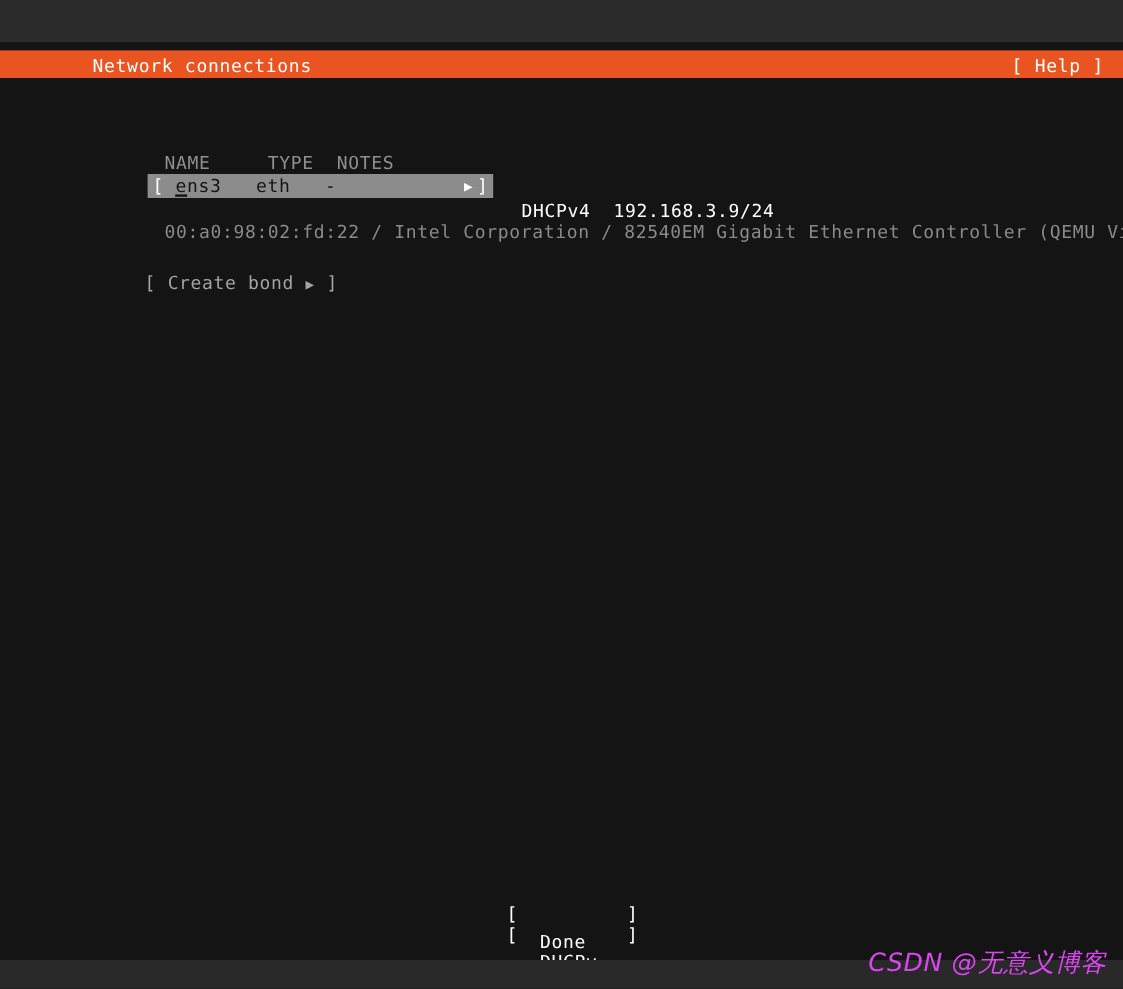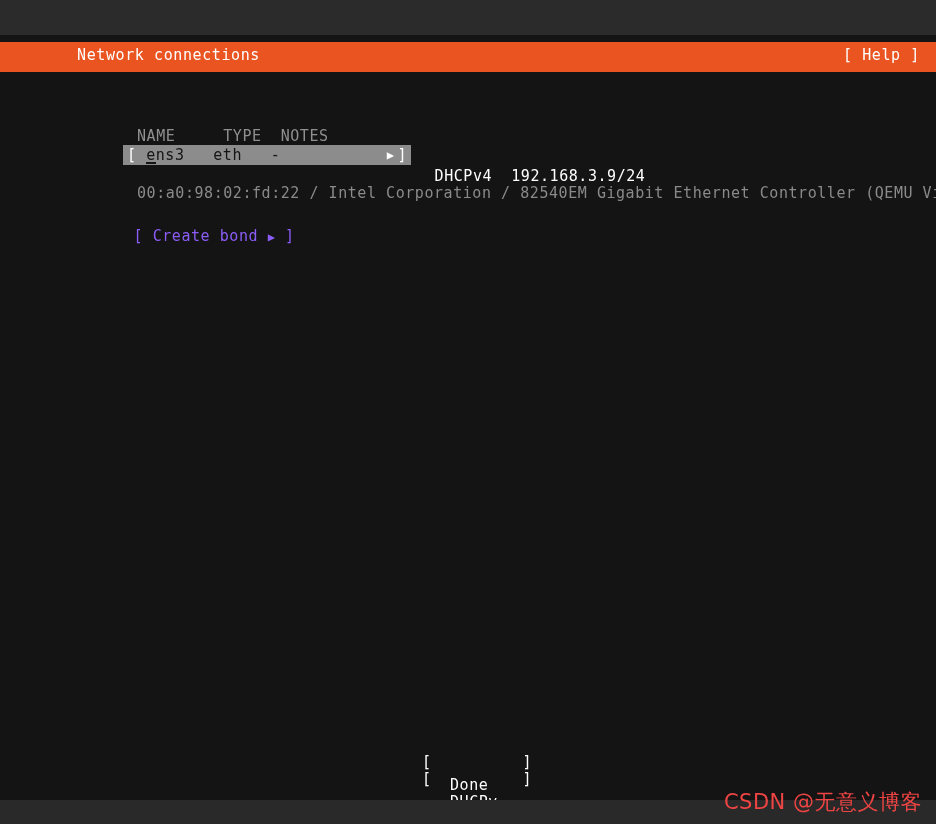--- a/index.html
+++ b/index.html
@@ -40,21 +40,21 @@
     position: absolute;
     left: 0; top: 35px;
     width: 936px; height: 765px;
     background: #141414;
   }
 
   
   .header-band {
     position: absolute;
     left: 0; top: 7px;
-    width: 936px; height: 30px;
+    width: 936px; height: 23px;
     background: #e95420;
   }
   .header-title {
     position: absolute;
     left: 77px; top: 5px;
     color: #ffffff;
     letter-spacing: 0.6px;
     white-space: pre;
   }
   .header-help {
@@ -131,22 +131,22 @@
     color: #8a8a8a;
     letter-spacing: 0.55px;
     white-space: pre;
     height: 17px;
     padding-left: 14px;
   }
 
   
   .create-bond {
     position: absolute;
-    left: 76px; top: 177px;
-    color: #8b5cf6;
+    left: 63px; top: 177px;
+    color: #a3a3a3;
     letter-spacing: 0.55px;
     white-space: pre;
     cursor: pointer;
   }
   .create-bond .arrow { font-size: 12px; }
 
   
   .actions {
     position: absolute;
     left: 422px; top: 719px;
@@ -165,23 +165,24 @@
   .action-btn .brk-r { position: absolute; right: 0; top: 0; }
 
   
   .watermark {
     position: absolute;
     right: 14px;
     top: 790px;
     font-family: "DejaVu Sans", "Liberation Sans", sans-serif;
     font-size: 21px;
     line-height: 24px;
-    color: #ef4444;
+    color: #d946ef;
     white-space: pre;
     letter-spacing: 0.5px;
+    font-style: italic;
   }
 </style>
 </head>
 <body>
 
 <div id="screen">
 
   <div class="chrome-top"></div>
 
   <div class="tty">

